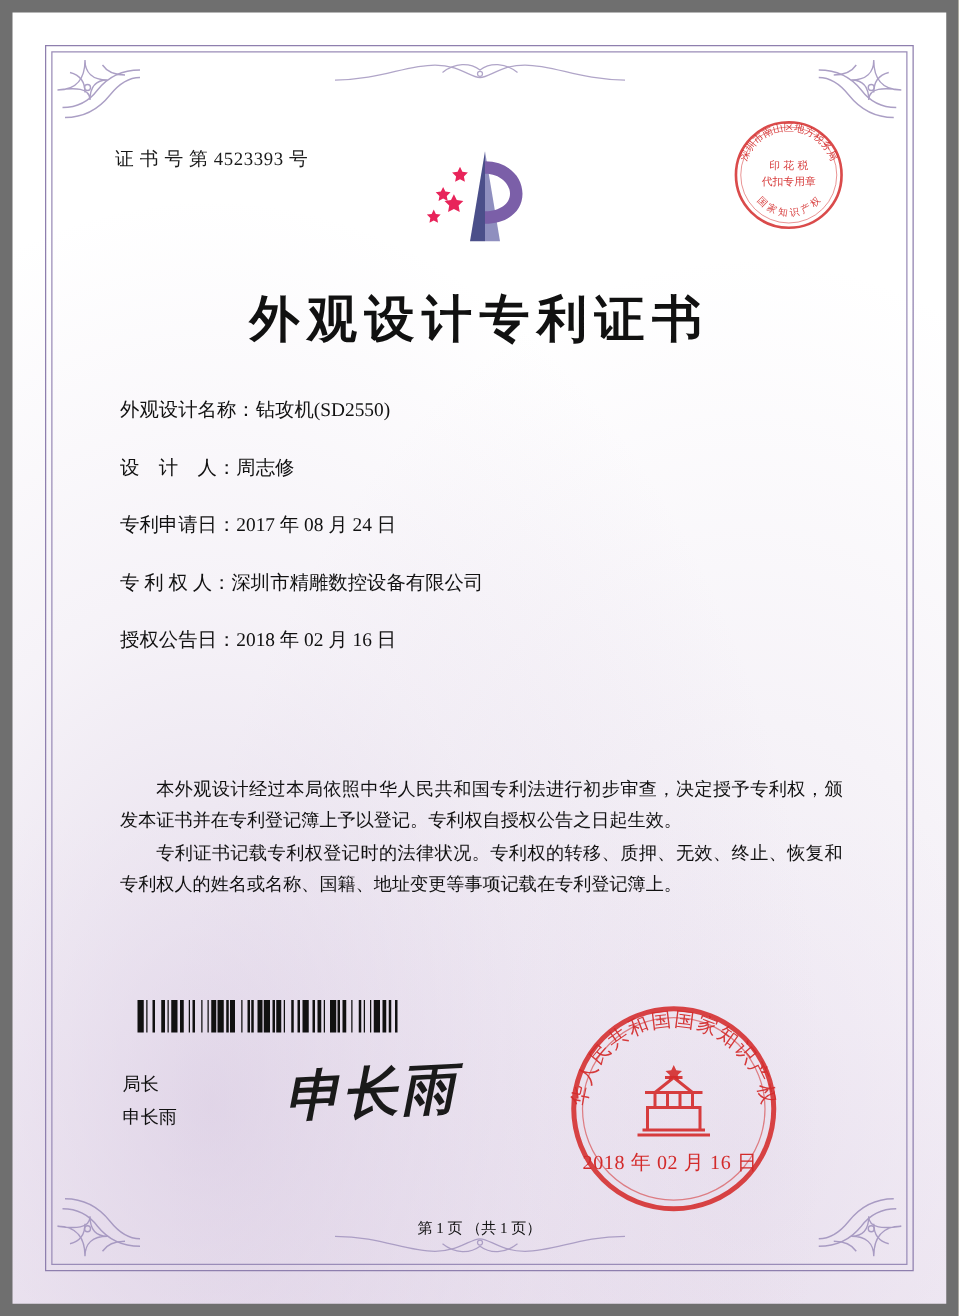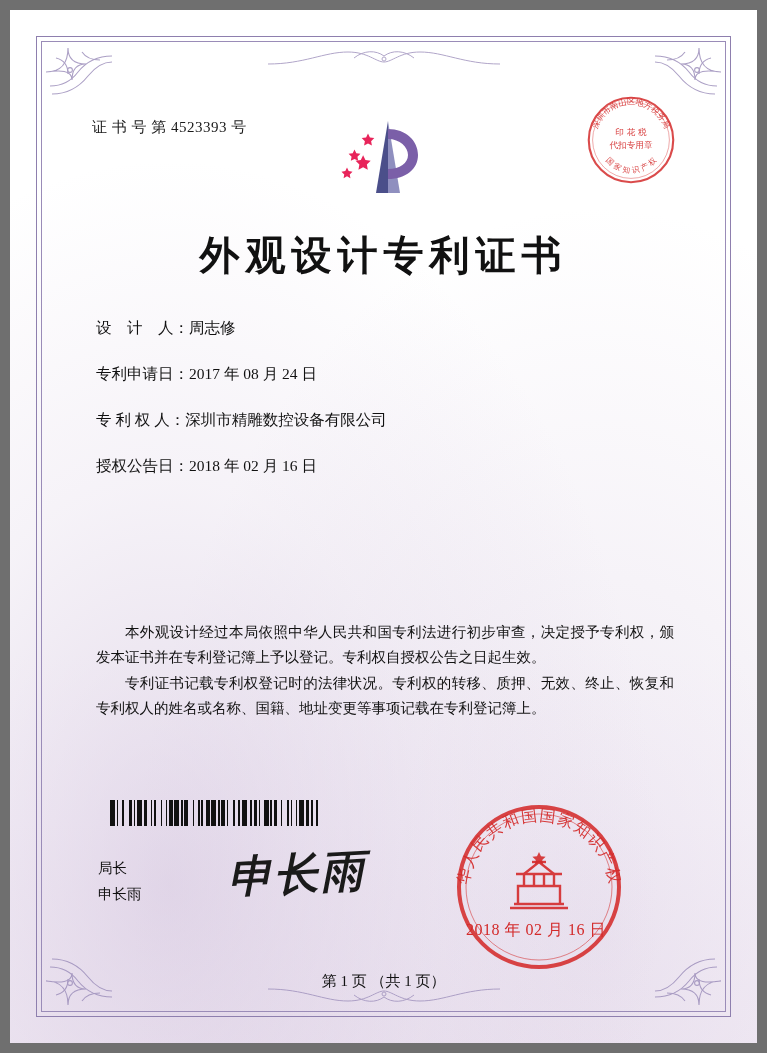--- a/index.html
+++ b/index.html
@@ -181,21 +181,21 @@
     color: #d32a2a;
     letter-spacing: 0.5px;
     font-family: "Liberation Serif", serif;
   }
 
   .footer {
     position: absolute;
     left: 0; right: 0;
     bottom: 62px;
     text-align: center;
-    font-size: 15px;
+    font-size: 12px;
     color: #111;
   }
 </style>
 </head>
 <body>
 
 <div class="page">
   <div class="paper-tint"></div>
 
   <div class="border-outer"></div>
@@ -289,20 +289,23 @@
         <textPath href="#arcBot" startOffset="50%" text-anchor="middle">国 家 知 识 产 权</textPath>
       </text>
       <text x="50" y="45" font-size="9" fill="#d42b2b" opacity="0.92" text-anchor="middle" font-family="DejaVu Sans, sans-serif">印 花 税</text>
       <text x="50" y="58" font-size="9" fill="#d42b2b" opacity="0.92" text-anchor="middle" font-family="DejaVu Sans, sans-serif">代扣专用章</text>
     </svg>
   </div>
 
   <div class="title">外观设计专利证书</div>
 
   <div class="fields">
+    <div class="field">
+      <span class="label">外观设计名称：</span><span class="value">钻攻机(SD2550)</span>
+    </div>
     <div class="field">
       <span class="label">设　计　人：</span><span class="value">周志修</span>
     </div>
     <div class="field">
       <span class="label">专利申请日：</span><span class="value">2017 年 08 月 24 日</span>
     </div>
     <div class="field">
       <span class="label">专 利 权 人：</span><span class="value">深圳市精雕数控设备有限公司</span>
     </div>
     <div class="field">

